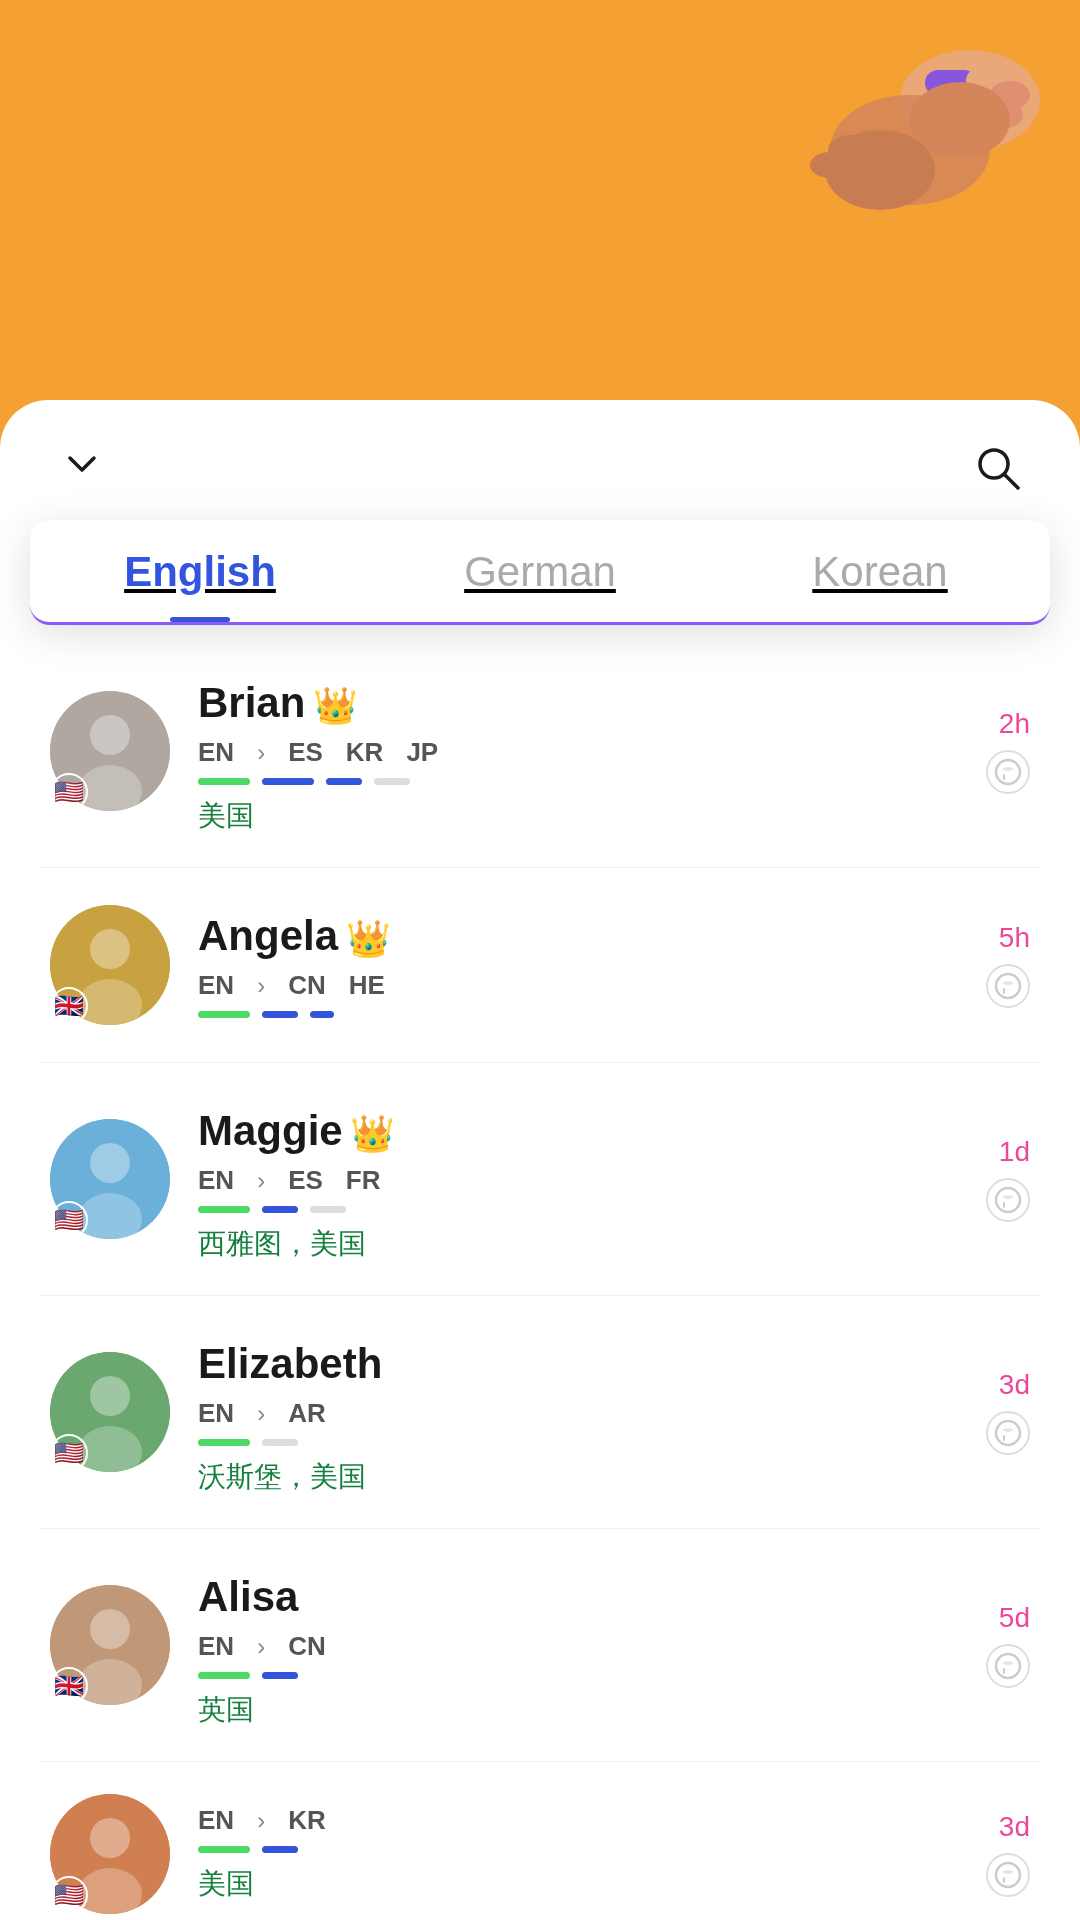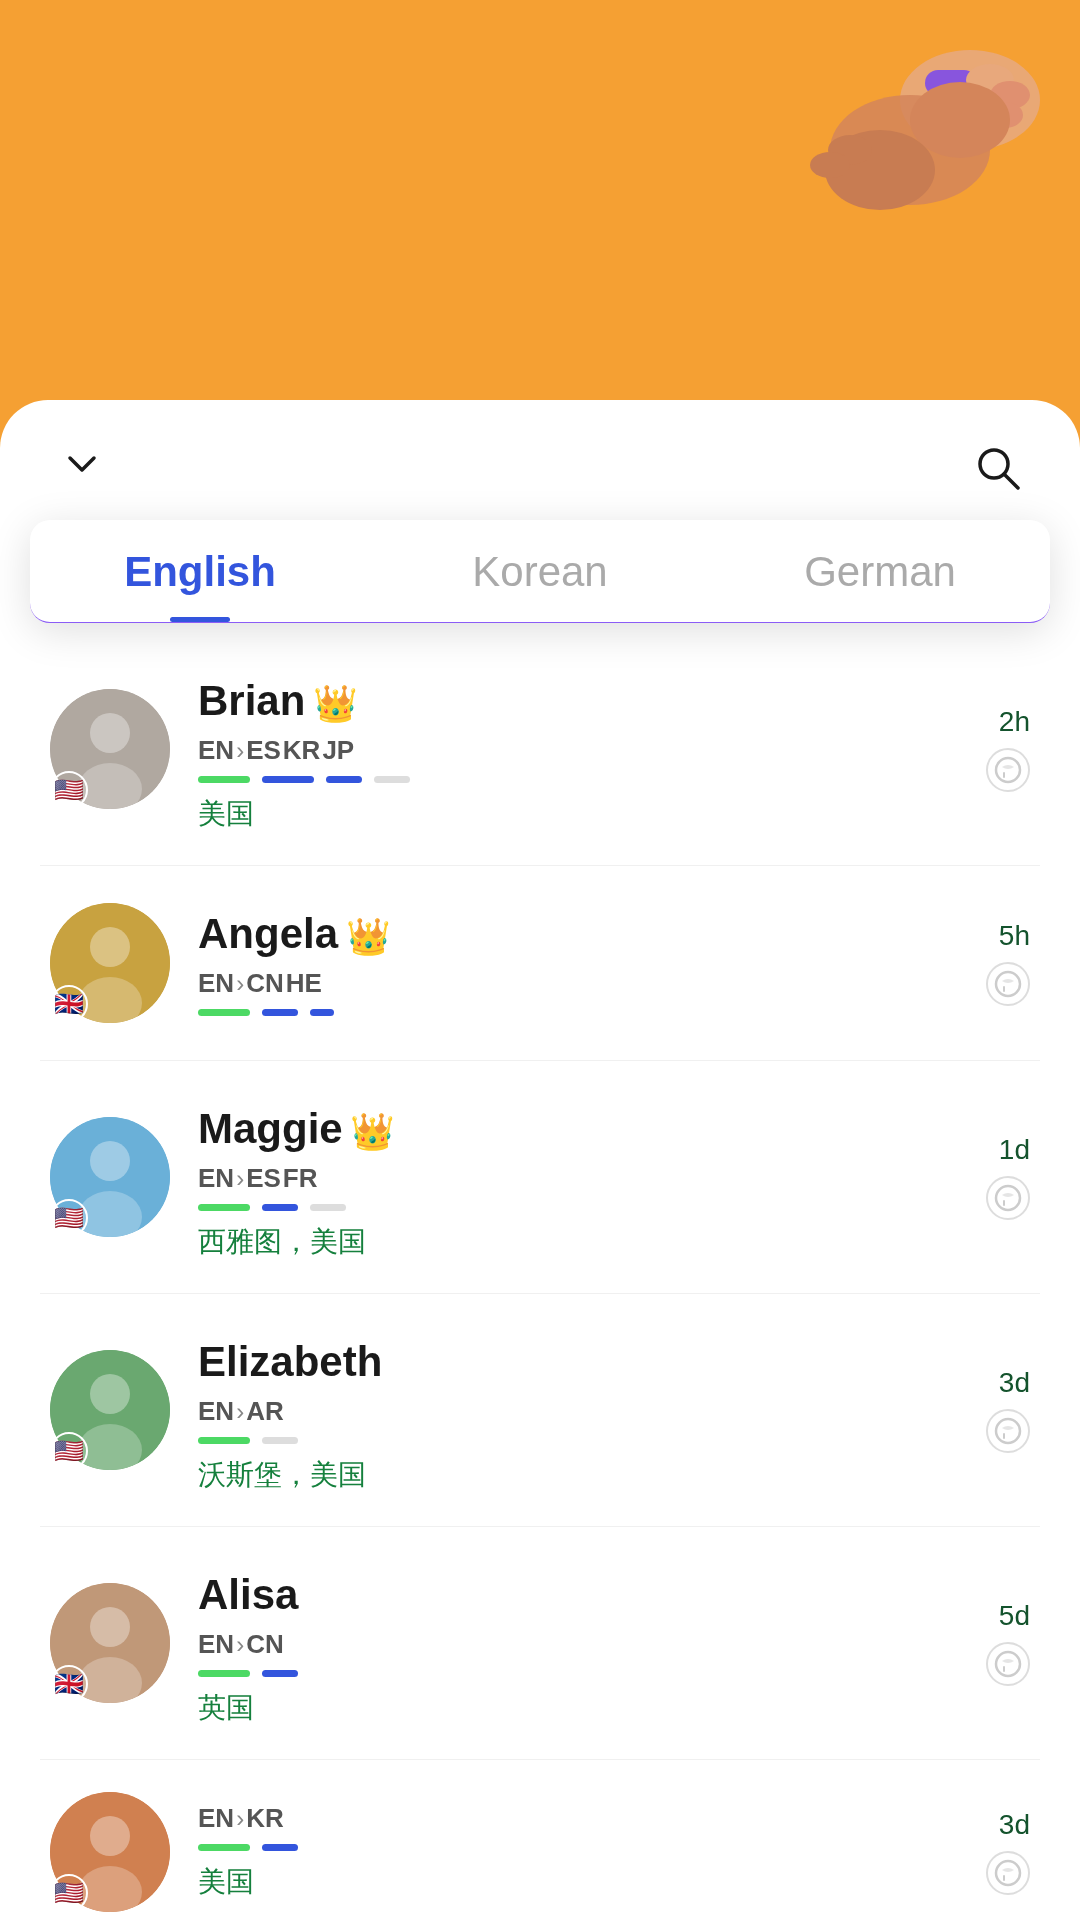--- a/index.html
+++ b/index.html
@@ -86,23 +86,24 @@
 
     
     .lang-tabs-dropdown {
       background: #fff;
       border-radius: 20px;
       box-shadow: 0 8px 40px rgba(0,0,0,0.13);
       margin: 20px 30px 0 30px;
       padding: 28px 0 0 0;
       display: flex;
       align-items: flex-end;
-      border-bottom: 1px solid #8b5cf6;
+      border-bottom: 3px solid #8b5cf6;
       z-index: 10;
       position: relative;
+      text-decoration: underline;
     }
 
     .lang-tab {
       flex: 1;
       text-align: center;
       padding: 0 0 26px 0;
       font-size: 42px;
       font-weight: 500;
       color: #aaa;
       cursor: pointer;
@@ -197,21 +198,21 @@
       color: #1a1a1a;
     }
 
     .crown-icon {
       font-size: 36px;
     }
 
     .lang-tags-row {
       display: flex;
       align-items: center;
-      gap: 2px;
+      gap: 23px;
       margin-bottom: 10px;
     }
 
     .lang-tag {
       font-size: 26px;
       color: #555;
       font-weight: 600;
     }
 
     .arrow-tag {
@@ -240,21 +241,21 @@
     .user-meta {
       display: flex;
       flex-direction: column;
       align-items: flex-end;
       gap: 10px;
       min-width: 80px;
     }
 
     .user-time {
       font-size: 28px;
-      color: #14532d;
+      color: #ec4899;
     }
 
     .chat-icon {
       width: 44px;
       height: 44px;
       border-radius: 50%;
       border: 2px solid #ddd;
       display: flex;
       align-items: center;
       justify-content: center;
@@ -304,22 +305,22 @@
     <div class="search-icon-btn">
       <svg width="52" height="52" viewBox="0 0 52 52" fill="none">
         <circle cx="22" cy="22" r="14" stroke="#1a1a1a" stroke-width="3.5"></circle>
         <line x1="32" y1="32" x2="46" y2="46" stroke="#1a1a1a" stroke-width="3.5" stroke-linecap="round"></line>
       </svg>
     </div>
   </div>
 
   <div class="lang-tabs-dropdown">
     <div class="lang-tab active">English</div>
+    <div class="lang-tab">German</div>
     <div class="lang-tab">Korean</div>
-    <div class="lang-tab">German</div>
   </div>
 
   <div class="user-list" id="user-list-container">
   <div class="user-item">
         <div class="avatar-wrap">
           <div class="avatar-circle" style="background: rgb(176, 168, 160);">
             <svg width="120" height="120" viewBox="0 0 120 120">
     <circle cx="60" cy="60" r="60" fill="#b0a8a0"></circle>
     <circle cx="60" cy="44" r="20" fill="rgba(255,255,255,0.35)"></circle>
     <ellipse cx="60" cy="100" rx="32" ry="26" fill="rgba(255,255,255,0.25)"></ellipse>

